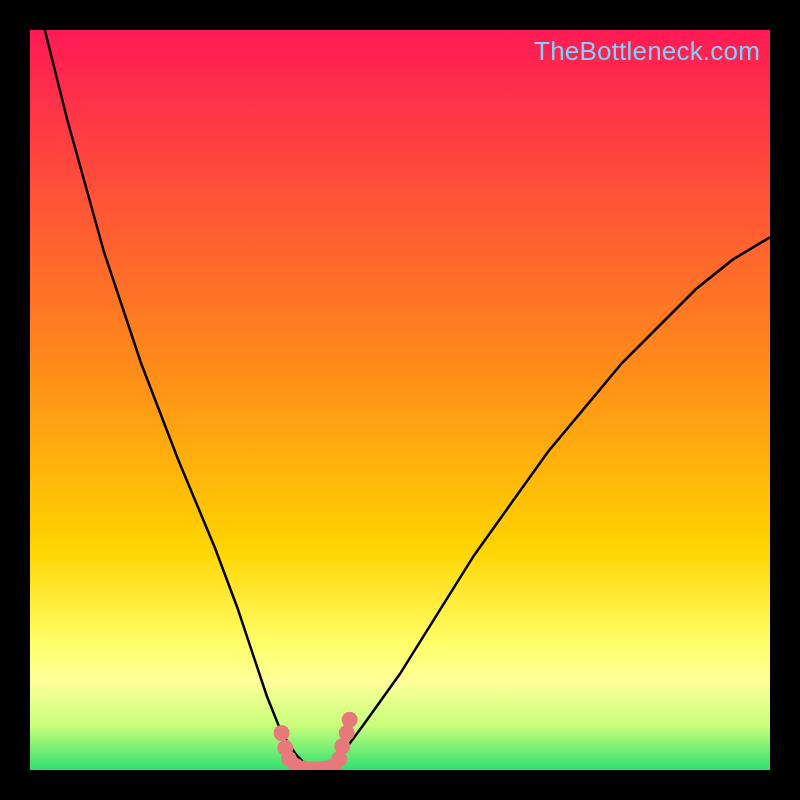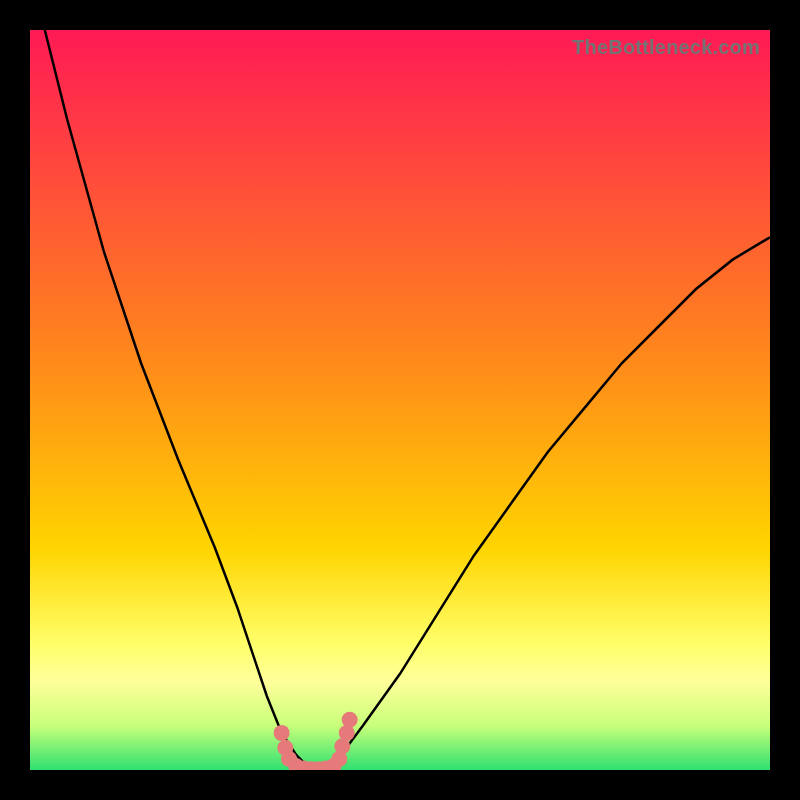--- a/index.html
+++ b/index.html
@@ -1,18 +1,18 @@
 <!DOCTYPE html>
 <html><head>
 <meta charset="utf-8">
 <style>
   html,body{margin:0;padding:0;width:800px;height:800px;overflow:hidden;background:#000;font-family:Arial,Helvetica,sans-serif}
   .frame{position:absolute;left:0;top:0;width:800px;height:800px;background:#000}
   .plot{position:absolute;left:30px;top:30px;width:740px;height:740px;overflow:hidden}
-  .watermark{position:absolute;right:10px;top:6px;color:#737373;font-size:20px;font-weight:700;letter-spacing:.2px}
+  .watermark{position:absolute;right:10px;top:6px;color:#7dd3fc;font-size:26px;font-weight:400;letter-spacing:.2px}
 </style>
 </head>
 <body>
 
 <div class="frame">
   <div class="plot">
     <svg id="chart-svg" width="740" height="740" viewBox="0 0 740 740">
       <defs>
         <linearGradient id="bg-grad" x1="0" y1="0" x2="0" y2="1">
             <stop offset="0%" stop-color="#ff1a55"></stop>

